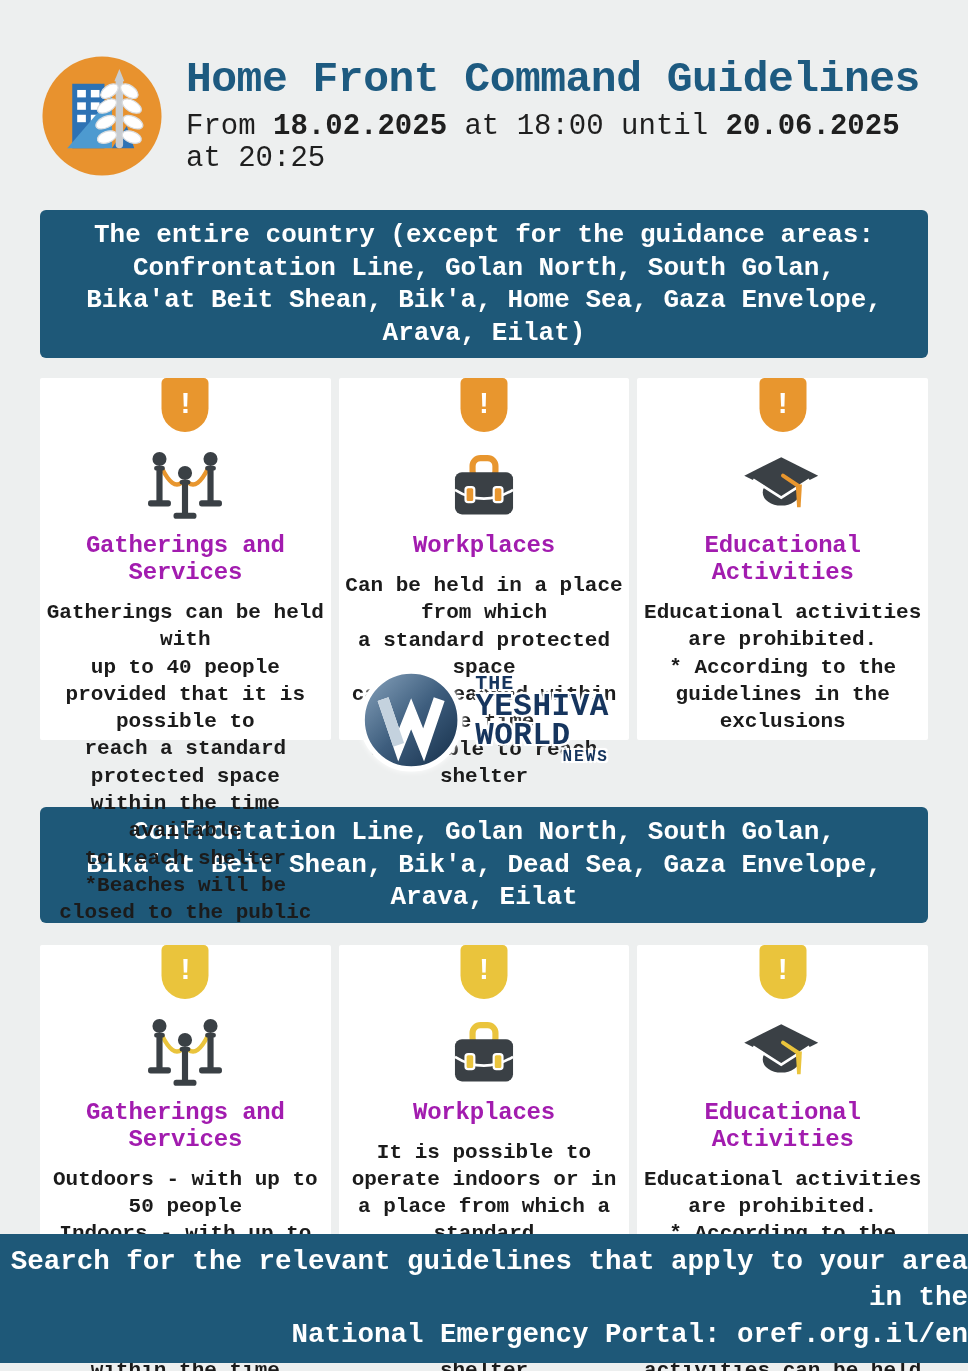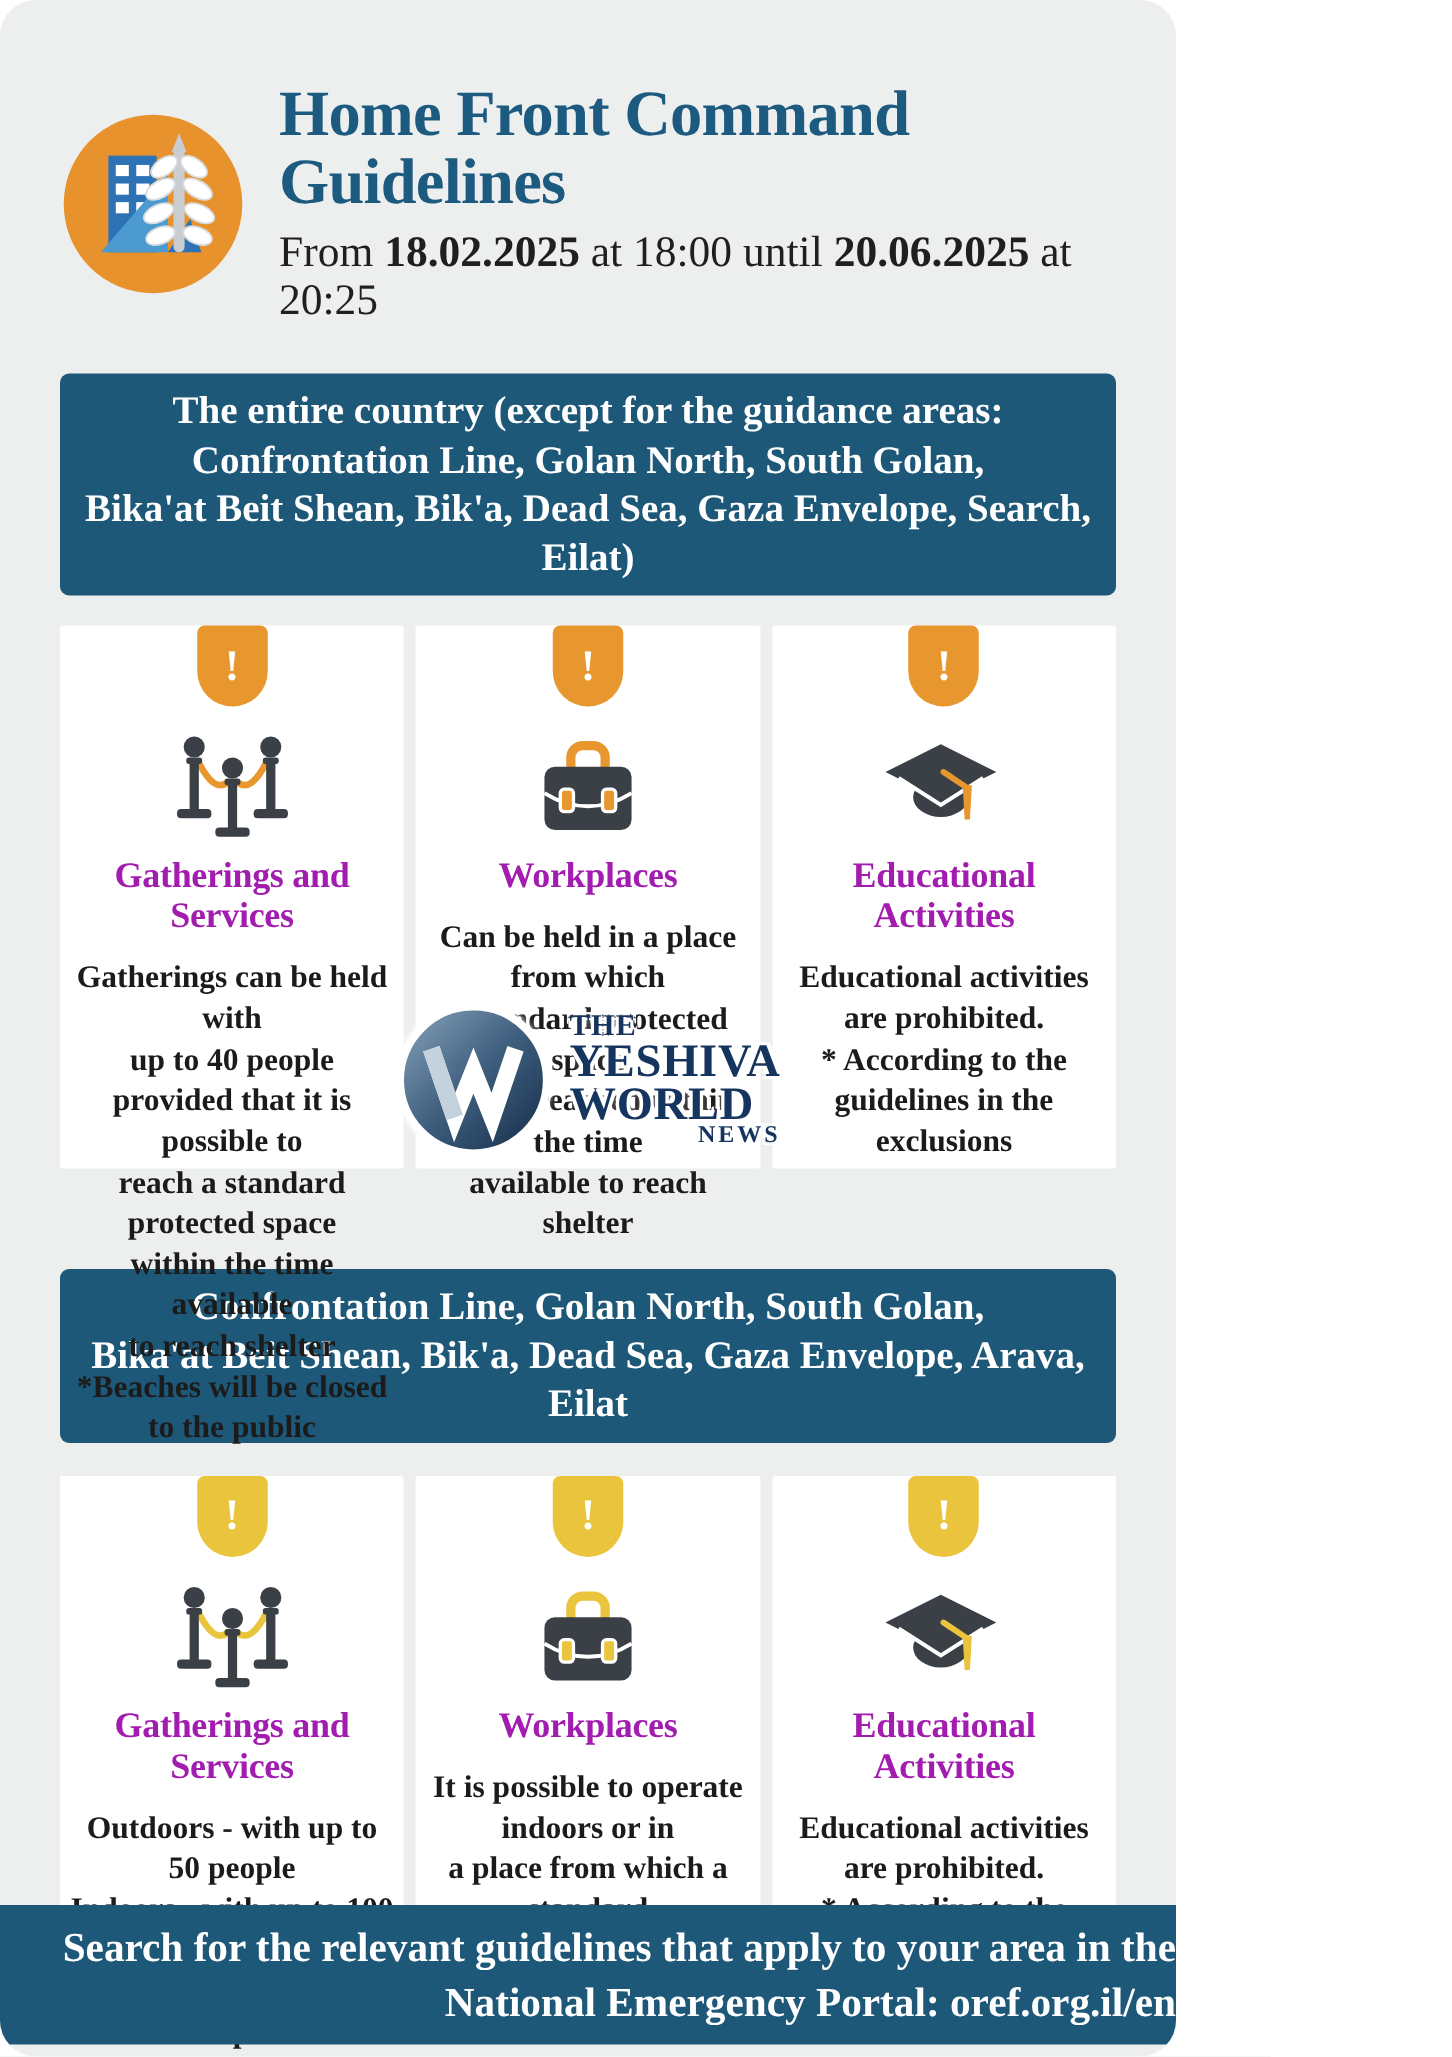--- a/index.html
+++ b/index.html
@@ -1,22 +1,21 @@
 <!DOCTYPE html>
 <html style="--page-bg: #EDEFEF; --banner-color: #1E5878; --title-color: #1D5A80; --icon-color: #3A4045; --ywn-navy: #16355E; --hfc-logo-orange: #E8922E; --hfc-logo-blue: #2D72B4; --hfc-logo-lightblue: #4D9AD0;"><head>
 <meta charset="utf-8">
 <style>
   html,body{margin:0;padding:0;}
   .page{
     position:relative;
-    width:784px;height:1371px;
+    width:968px;height:1371px;
     background:var(--page-bg,#EDEFEF);
-    font-family:Liberation Serif, serif;
+    font-family:Liberation Mono, monospace;
     overflow:hidden;
-    border-radius:24px;
   }
   
   .header{display:flex;align-items:center;gap:22px;padding:54px 38px 0 40px;}
   .hfc-logo{width:124px;height:124px;flex:0 0 auto;}
   .titles{flex:1;}
   .title{
     margin:0;font-size:43px;font-weight:800;letter-spacing:-0.5px;
     color:var(--title-color,#1D5A80);line-height:1.05;
   }
   .subtitle{
@@ -111,21 +110,21 @@
     </svg>
     <div class="titles">
       <h1 class="title">Home Front Command Guidelines</h1>
       <p class="subtitle"><span>From </span><b>18.02.2025</b><span> at 18:00 until </span><b>20.06.2025</b><span> at 20:25</span></p>
     </div>
   </div>
 
   <div class="section section-1" style="--accent: #E8962E;">
     <div class="banner">The entire country (except for the guidance areas:
 Confrontation Line, Golan North, South Golan,
-Bika'at Beit Shean, Bik'a, Dead Sea, Gaza Envelope, Search, Eilat)</div>
+Bika'at Beit Shean, Bik'a, Home Sea, Gaza Envelope, Arava, Eilat)</div>
     <div class="cards">
 
       <div class="card">
         <div class="badge">
             <span>!</span>
           </div>
         <svg class="card-icon" viewBox="0 0 100 100" aria-hidden="true">
           <path class="icon-accent-stroke" d="M24 28 Q 36 52 46 44" stroke-width="5" stroke-linecap="round"></path>
           <path class="icon-accent-stroke" d="M76 28 Q 64 52 54 44" stroke-width="5" stroke-linecap="round"></path>
           <g class="icon-dark">

